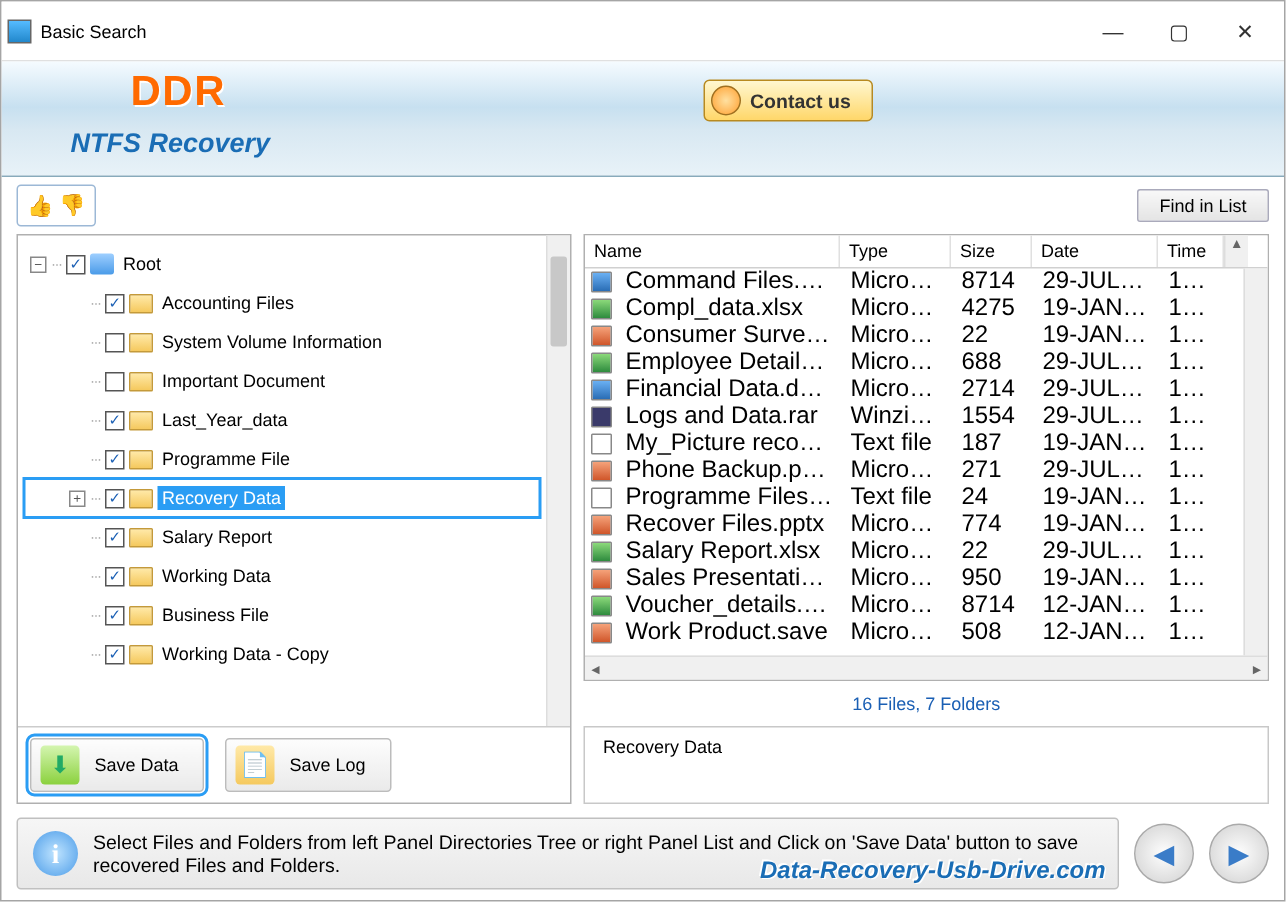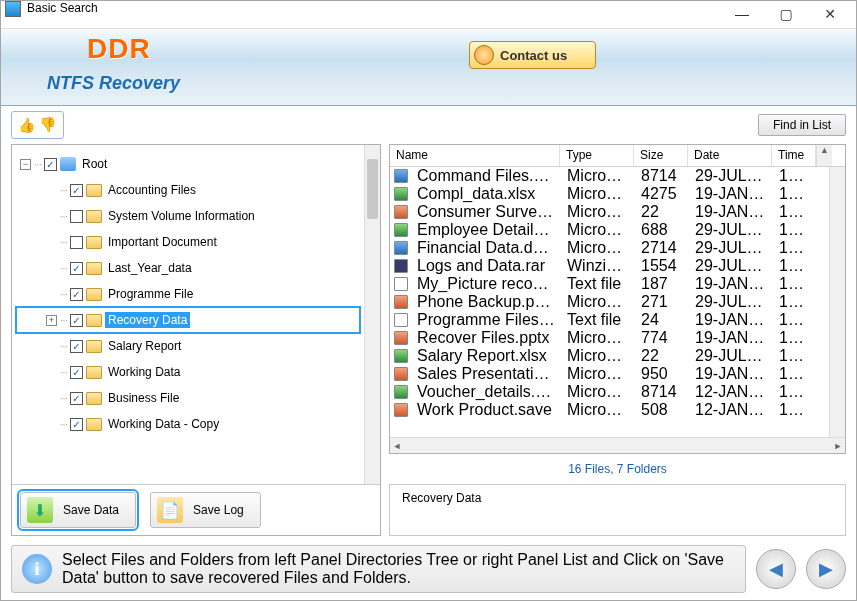--- a/index.html
+++ b/index.html
@@ -1,24 +1,24 @@
 <!DOCTYPE html>
 <html><head>
 <meta charset="utf-8">
 <style>
 * { box-sizing: border-box; margin: 0; padding: 0; font-family: "Segoe UI", Tahoma, sans-serif; }
 body { background: #fff; width: 857px; height: 601px; overflow: hidden; border: 1px solid #a5a5a5; display: flex; flex-direction: column; }
-.titlebar { height: 28px; background: #fff; display: flex; padding: 0 4px; border-bottom: 1px solid #e0e0e0; }
+.titlebar { height: 40px; background: #fff; display: flex; align-items: center; padding: 0 4px; border-bottom: 1px solid #e0e0e0; }
 .titlebar .app-icon { width: 16px; height: 16px; background: linear-gradient(#5bf, #28c); border: 1px solid #666; margin-right: 6px; }
 .titlebar .title { font-size: 12px; flex: 1; }
 .titlebar .winbtn { width: 44px; height: 26px; display: flex; align-items: center; justify-content: center; font-size: 14px; color: #333; }
 .banner { height: 77px; background: linear-gradient(#f5fbff 0%, #c7e0f0 40%, #d8e8f2 60%, #e8f2f8 100%); border-bottom: 1px solid #8ab; position: relative; padding: 6px 12px; }
 .ddr-logo { font-family: "Impact", sans-serif; font-size: 28px; letter-spacing: 1px; color: #ff6a00; font-weight: bold; position: absolute; left: 46px; top: 4px; text-shadow: 1px 1px 0 #fff; margin-left: 40px; }
 .ntfs-text { position: absolute; left: 46px; top: 44px; color: #1a6db5; font-weight: 600; font-size: 18px; font-style: italic; }
-.contact-btn { position: absolute; left: 468px; top: 12px; height: 28px; padding: 0 28px 0 4px; background: linear-gradient(#fff7d0, #ffd76a); border: 1px solid #b88a20; border-radius: 4px; display: flex; align-items: center; gap: 6px; font-size: 13px; font-weight: 600; color: #333; }
+.contact-btn { position: absolute; left: 468px; top: 12px; height: 28px; padding: 0 14px 0 4px; background: linear-gradient(#fff7d0, #ffd76a); border: 1px solid #b88a20; border-radius: 4px; display: flex; align-items: center; gap: 6px; font-size: 13px; font-weight: 600; color: #333; }
 .contact-icon { width: 20px; height: 20px; border-radius: 50%; background: radial-gradient(#ffe0a0, #ffa030); border: 1px solid #a07020; }
 .toolbar-row { height: 38px; display: flex; align-items: center; padding: 4px 10px; }
 .feedback-box { border: 1px solid #9cb8d6; border-radius: 3px; padding: 2px 6px; display: flex; align-items: center; gap: 4px; height: 28px; background: #fff; }
 .feedback-box .thumb { color: #3a7cc8; font-size: 14px; }
 .feedback-text1 { font-family: monospace; font-size: 10px; color: #2a6db0; font-weight: bold; line-height: 1; }
 .feedback-text2 { font-family: monospace; font-size: 10px; color: #d02020; font-weight: bold; line-height: 1; }
 .find-btn { margin-left: auto; border: 1px solid #aab; background: linear-gradient(#f8f8f8,#e4e4e4); padding: 3px 14px; font-size: 12px; border-radius: 2px; }
 .main-area { flex: 1; display: flex; gap: 8px; padding: 0 10px 8px 10px; min-height: 0; }
 .left-panel { width: 370px; border: 1px solid #b0b0b0; display: flex; flex-direction: column; min-height: 0; }
 .tree-wrap { flex: 1; display: flex; min-height: 0; border-bottom: 1px solid #ccc; }
@@ -66,21 +66,21 @@
 .list-hscroll .track { flex: 1; }
 .list-body-row { display: flex; flex: 1; min-height: 0; }
 .list-rows-wrap { flex: 1; overflow: hidden; }
 .summary-bar { text-align: center; font-size: 12px; color: #1a5fb4; padding: 2px 0; }
 .current-box { border: 1px solid #c8c8c8; padding: 6px 12px; height: 52px; }
 .current-box .lbl { font-weight: 700; font-size: 12px; }
 .current-box .val { font-size: 12px; }
 .footer { height: 56px; border-top: 0; padding: 0 10px 6px 10px; display: flex; align-items: center; gap: 10px; }
 .footer-box { flex: 1; border: 1px solid #c0c0c0; border-radius: 3px; background: linear-gradient(#f6f6f6,#e8e8e8); display: flex; align-items: center; padding: 4px 10px; gap: 10px; height: 48px; position: relative; }
 .info-ico { width: 30px; height: 30px; border-radius: 50%; background: radial-gradient(#bfe4ff,#4a9be8); color: #fff; display: flex; align-items: center; justify-content: center; font-weight: bold; font-family: Georgia, serif; font-size: 18px; }
-.footer-text { font-size: 16px; flex: 1; }
+.footer-text { font-size: 13px; flex: 1; }
 .watermark { position: absolute; right: 8px; bottom: 2px; font-size: 16px; font-weight: bold; font-style: italic; color: #1a6db5; text-shadow: 1px 1px 0 #fff, -1px -1px 0 #fff; }
 .nav-btn { width: 40px; height: 40px; border-radius: 50%; background: radial-gradient(#fefefe,#cfcfcf); border: 1px solid #aaa; display: flex; align-items: center; justify-content: center; font-size: 18px; color: #3a7cc8; }
 </style>
 </head>
 <body>
 
 <div class="titlebar">
   <div class="app-icon"></div>
   <div class="title">Basic Search</div>
   <div class="winbtn">—</div>
@@ -344,16 +344,17 @@
       <div class="val">Recovery Data</div>
     </div>
   </div>
 
 </div>
 
 <div class="footer">
   <div class="footer-box">
     <div class="info-ico">i</div>
     <div class="footer-text">Select Files and Folders from left Panel Directories Tree or right Panel List and Click on 'Save Data' button to save recovered Files and Folders.</div>
+    <div class="watermark">Data-Recovery-Usb-Drive.com</div>
   </div>
   <button class="nav-btn">◀</button>
   <button class="nav-btn">▶</button>
 </div>
 
 </body></html>

